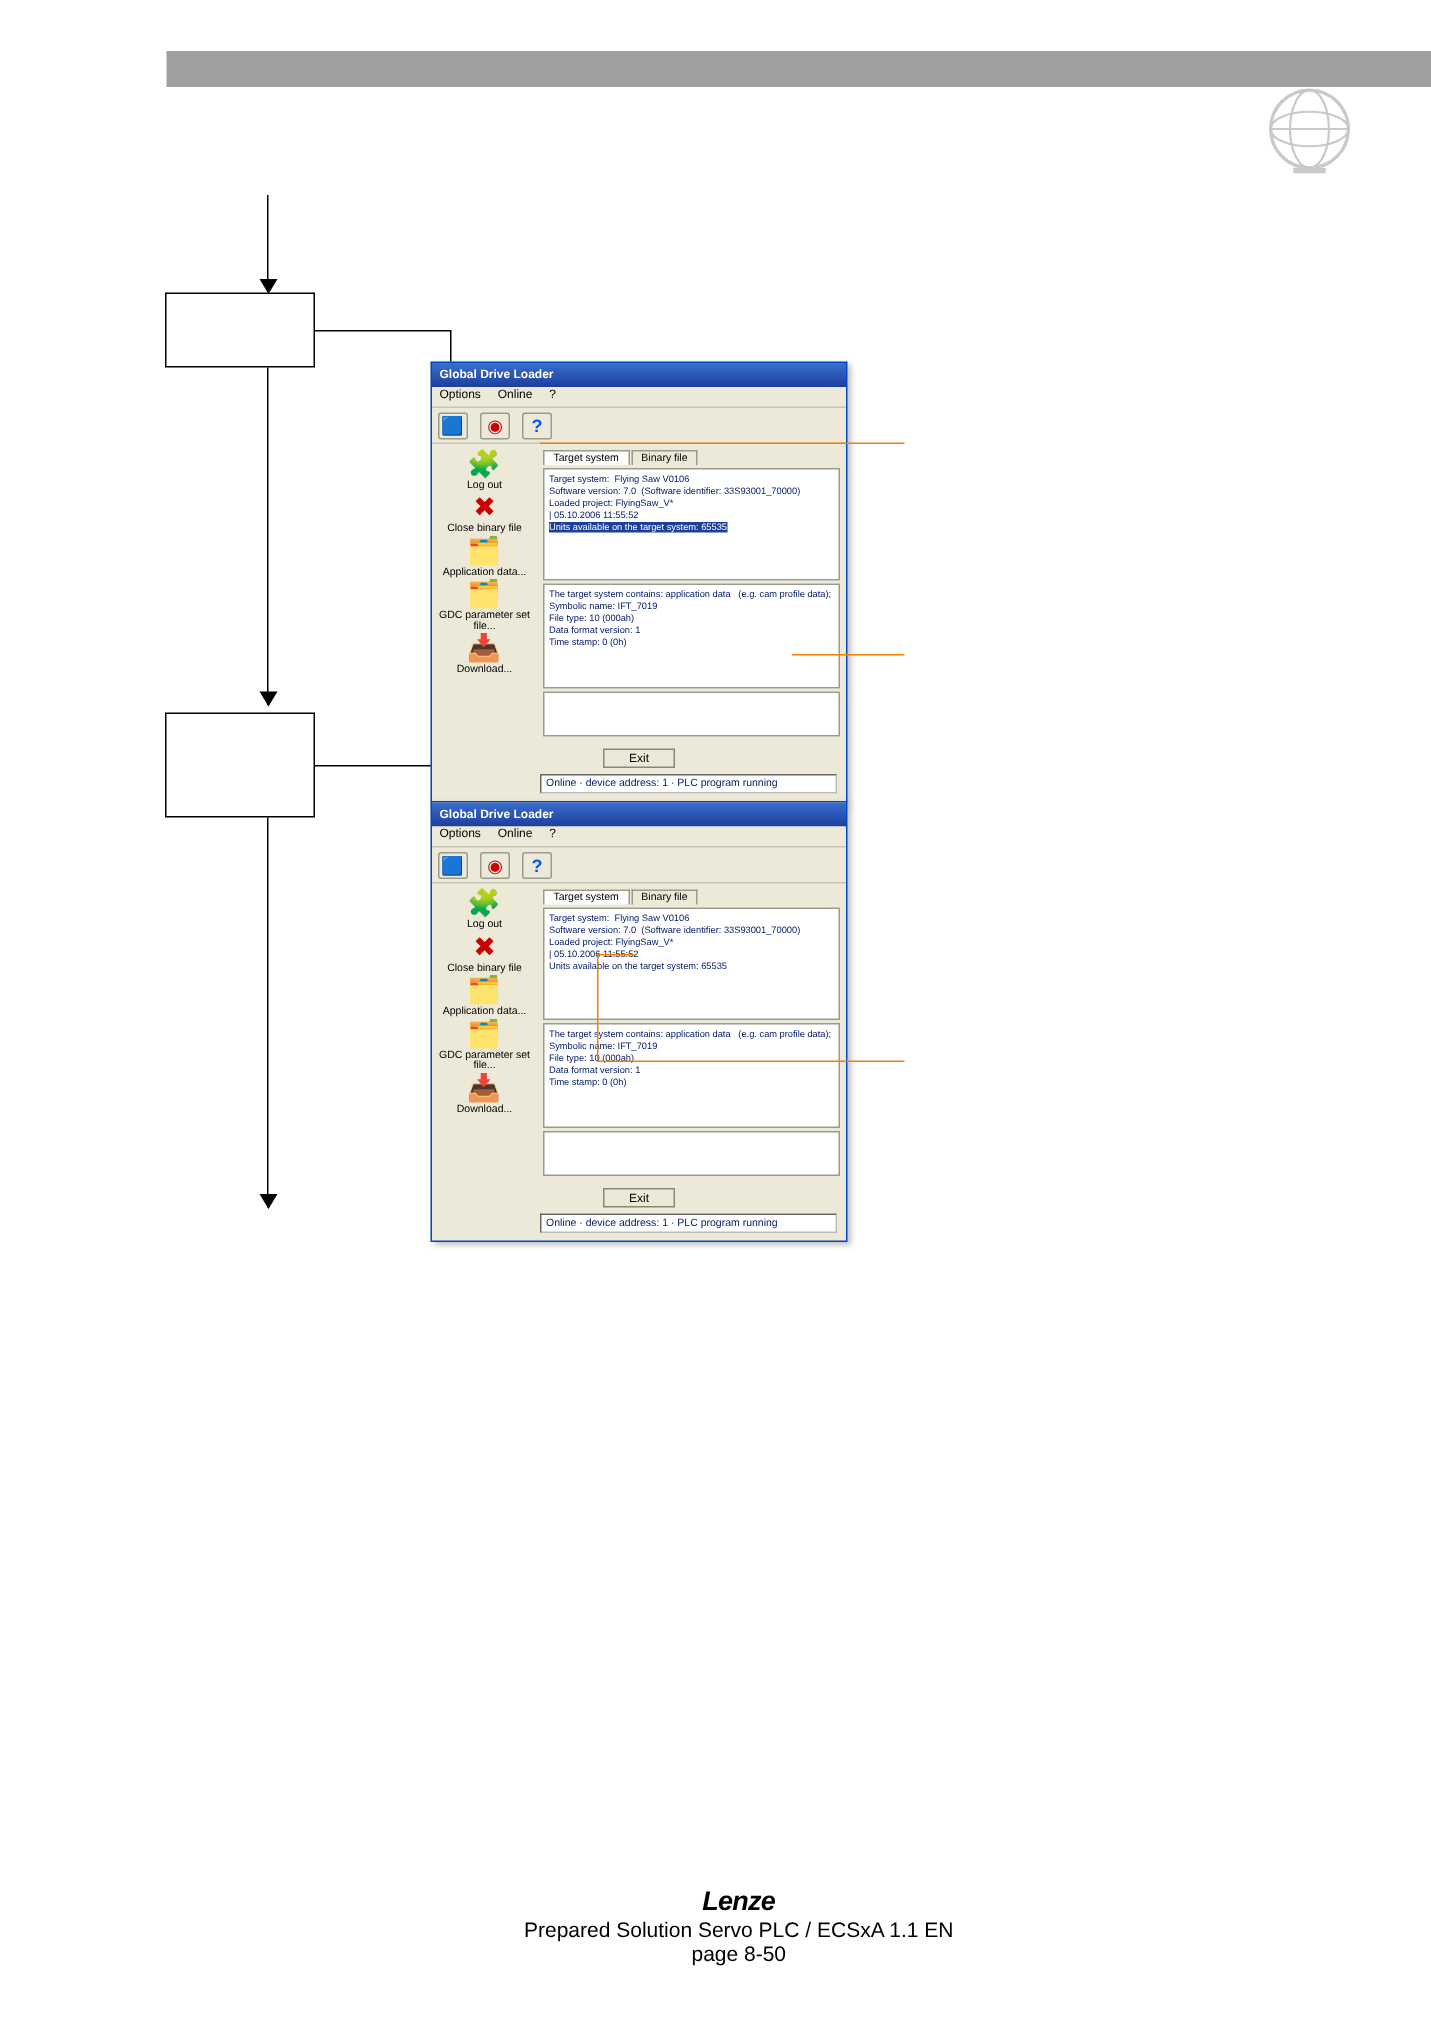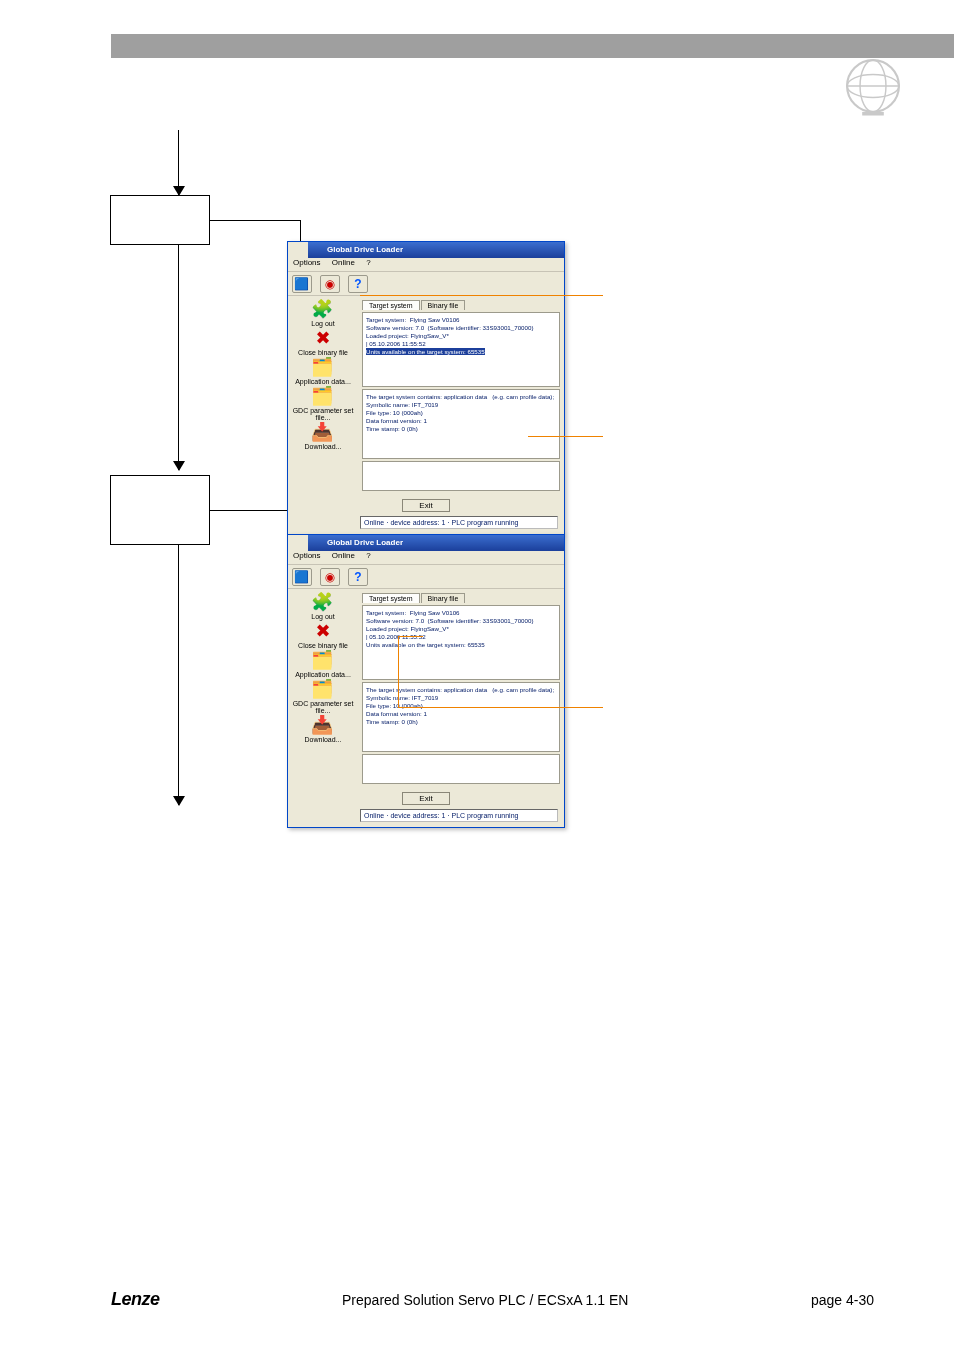--- a/index.html
+++ b/index.html
@@ -35,21 +35,21 @@
     .conn-v { position:absolute; width:1px; background:#000; }
     .shot {
       position:absolute; width:278px; border:1px solid #0046c8;
       background:#ece9d8;
       box-shadow:2px 2px 4px rgba(0,0,0,.25);
     }
     .tbar {
       height:16px;
       background:linear-gradient(180deg,#3b6ecf 0%,#1b3f9b 100%);
       color:#fff; font-size:8px; line-height:16px;
-      padding-left:19px; font-weight:bold;margin-left:20px;
+      padding-left:5px; font-weight:bold;
     }
     .mbar {
       height:14px; background:#ece9d8;
       border-bottom:1px solid #c7c3b5;
       font-size:8px; padding-left:5px;
     }
     .mbar span { margin-right:9px; color:#000; }
     .icobar {
       height:24px;
       border-bottom:1px solid #c7c3b5;
@@ -101,21 +101,21 @@
       height:48px; width:250px;
     }
     .co-line {
       position:absolute; height:1px; background:#ef8200;
     }
     .co-line2 { position:absolute; width:1px; background:#ef8200; }
     .footer {
       position:absolute; bottom:40px; left:0; right:0;
       padding:0 80px 0 111px;
       display:flex; justify-content:space-between; align-items:center;
-      font-size:14px; color:#000;
+      font-size:14px; color:#000;flex-direction:column;
     }
     .lenze { font-weight:bold; font-style:italic; font-family:Verdana,Arial; font-size:18px; letter-spacing:-0.5px; }
   </style>
 </head>
 <body>
 
 <div class="header-bar"></div>
 <div class="globe">
   <svg viewBox="0 0 100 100">
     <circle cx="50" cy="50" r="36" fill="none" stroke="#c9c9c9" stroke-width="3"></circle>
@@ -243,14 +243,14 @@
 <div class="callout" style="top:680px;left:603px;"></div>
 <div class="co-line" style="top:707px;left:398px;width:205px"></div>
 <div class="co-line2" style="top:636px;left:398px;height:71px"></div>
 <div class="co-line" style="top:636px;left:398px;width:25px"></div>
 
 <div class="conn-h" style="top:510px;left:210px;width:77px"></div>
 
 <div class="footer">
   <span class="lenze">Lenze</span>
   <span>Prepared Solution Servo PLC / ECSxA 1.1 EN</span>
-  <span>page 4-30</span>
+  <span>page 8-50</span>
 </div>
 
 </body></html>

